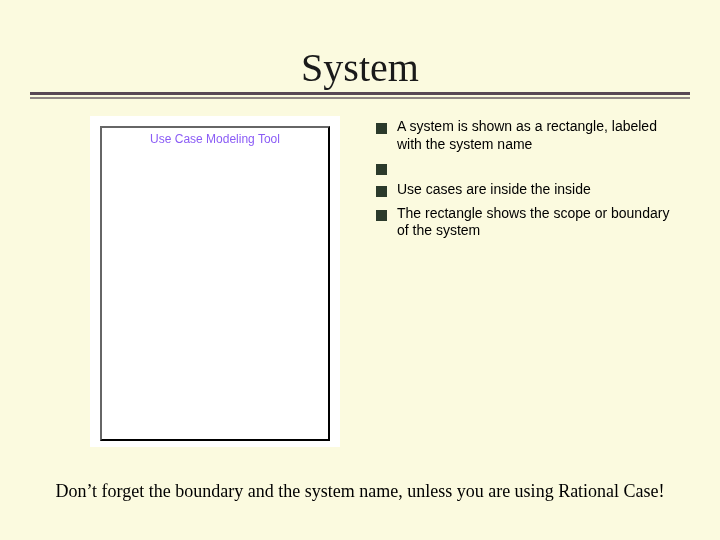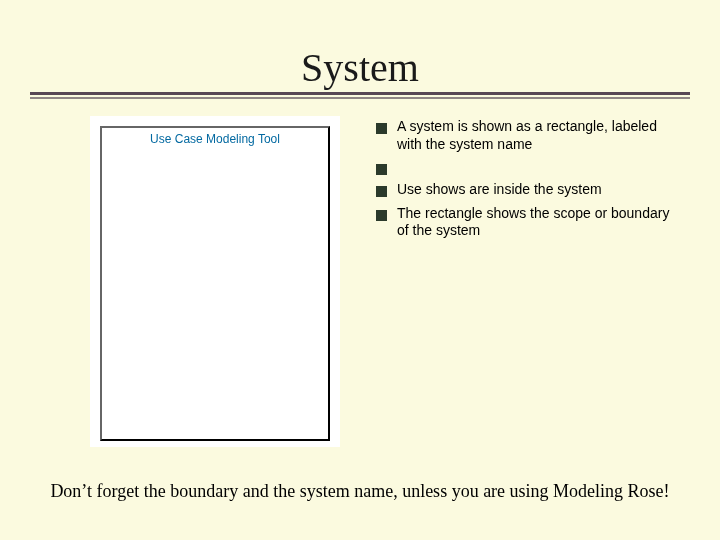--- a/index.html
+++ b/index.html
@@ -43,21 +43,21 @@
     border-top-color: #666;
     background: #ffffff;
     position: relative;
   }
   .diagram-label {
     font-family: Arial, sans-serif;
     font-size: 12px;
     position: absolute;
     top: 4px; left: 0; right: 0;
     text-align: center;
-    color: #0369a1;
+    color: #8b5cf6;
   }
   .bullets {
     flex: 1 1 auto;
     padding-top: 2px;
   }
   .bitem {
     display: flex;
     align-items: flex-start;
     gap: 10px;
     font-size: 14px;
@@ -94,22 +94,22 @@
   <div class="bullets">
     <div class="bitem">
       <span class="bmark"></span>
       <span>A system is shown as a rectangle, labeled with the system name</span>
     </div>
     <div class="bitem">
       <span class="bmark"></span>
     </div>
     <div class="bitem">
       <span class="bmark"></span>
-      <span>Use shows are inside the system</span>
+      <span>Use cases are inside the inside</span>
     </div>
     <div class="bitem">
       <span class="bmark"></span>
       <span>The rectangle shows the scope or boundary of the system</span>
     </div>
   </div>
 </div>
 
-<div class="footnote">Don’t forget the boundary and the system name, unless you are using Modeling Rose!</div>
+<div class="footnote">Don’t forget the boundary and the system name, unless you are using Rational Case!</div>
 
 </body></html>

